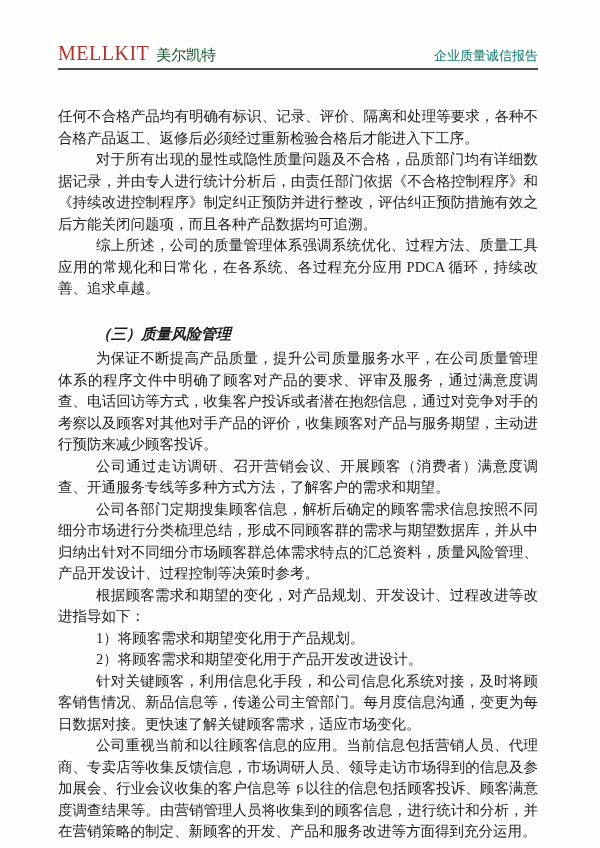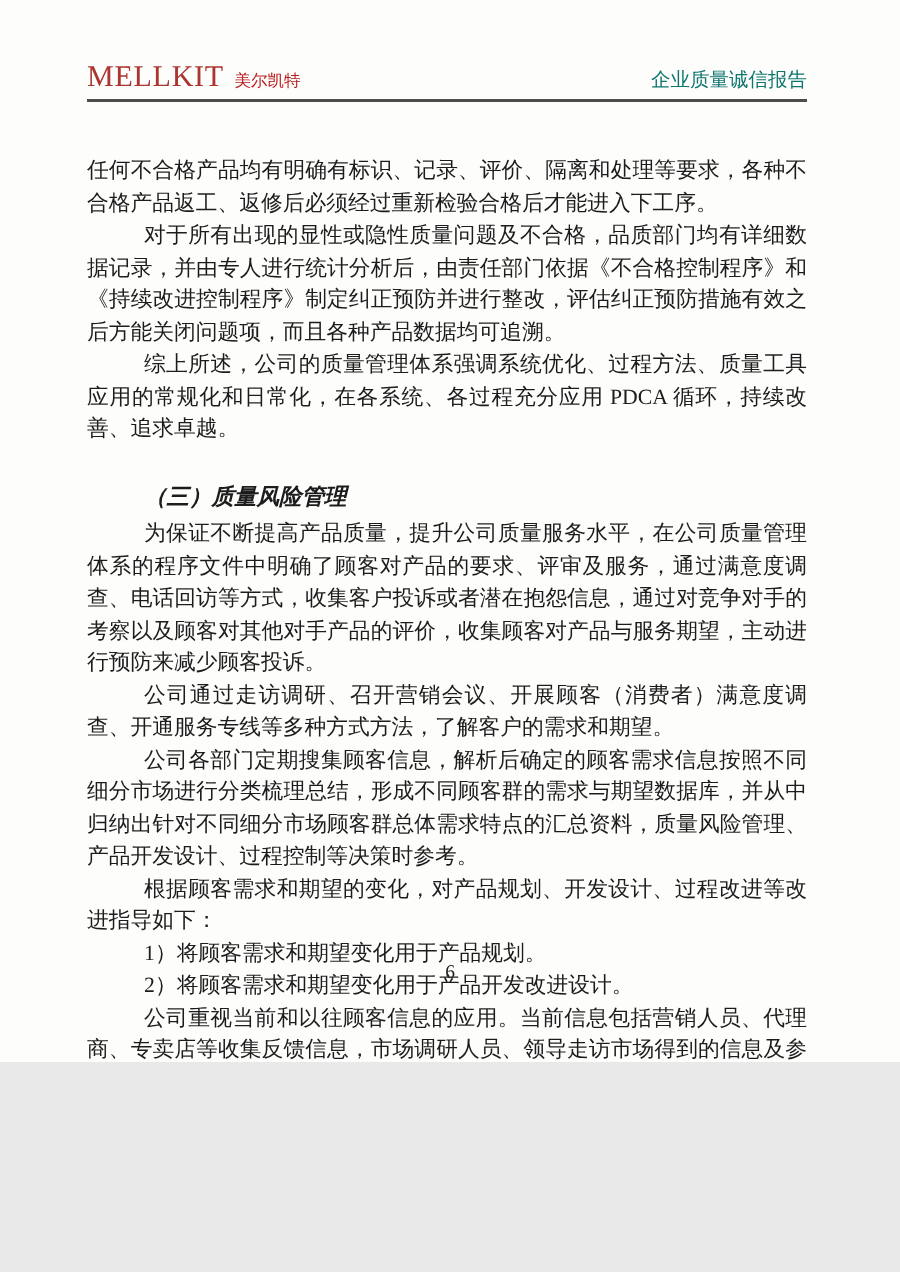--- a/index.html
+++ b/index.html
@@ -1,19 +1,19 @@
 <!DOCTYPE html>
 <html><head>
 <meta charset="utf-8">
 <style>
   * { box-sizing: border-box; }
   html, body { margin: 0; padding: 0; background: #e9e9e9; }
   .page {
     width: 600px;
-    height: 708px;
+    height: 848px;
     margin: 0 auto;
     background: #fdfdfc;
     position: relative;
     overflow: hidden;
     font-family: "Liberation Serif", "DejaVu Serif", serif;
     color: #1c1c1c;
   }
   .header {
     margin: 0 62px 0 58px;
     padding-top: 34px;
@@ -23,22 +23,22 @@
     justify-content: space-between;
     align-items: baseline;
   }
   .logo { display: flex; align-items: baseline; gap: 7px; }
   .logo-en {
     font-size: 20px;
     letter-spacing: 0.5px;
     font-weight: normal;
   }
   .logo-cn {
-    font-size: 11px;
-    color: #b91c1c;
+    font-size: 15px;
+    color: #14532d;
     margin-top: 12px;
   }
   .header-right {
     font-size: 13px;
     color: #0f766e;
   }
   .body-text {
     margin: 14px 62px 0 58px;
     font-size: 14.5px;
     line-height: 21.5px;
@@ -83,20 +83,21 @@
     <p class="noindent">任何不合格产品均有明确有标识、记录、评价、隔离和处理等要求，各种不合格产品返工、返修后必须经过重新检验合格后才能进入下工序。</p>
     <p class="indent">对于所有出现的显性或隐性质量问题及不合格，品质部门均有详细数据记录，并由专人进行统计分析后，由责任部门依据《不合格控制程序》和《持续改进控制程序》制定纠正预防并进行整改，评估纠正预防措施有效之后方能关闭问题项，而且各种产品数据均可追溯。</p>
     <p class="indent">综上所述，公司的质量管理体系强调系统优化、过程方法、质量工具应用的常规化和日常化，在各系统、各过程充分应用 PDCA 循环，持续改善、追求卓越。</p>
     <p class="section-heading">（三）质量风险管理</p>
     <p class="indent">为保证不断提高产品质量，提升公司质量服务水平，在公司质量管理体系的程序文件中明确了顾客对产品的要求、评审及服务，通过满意度调查、电话回访等方式，收集客户投诉或者潜在抱怨信息，通过对竞争对手的考察以及顾客对其他对手产品的评价，收集顾客对产品与服务期望，主动进行预防来减少顾客投诉。</p>
     <p class="indent">公司通过走访调研、召开营销会议、开展顾客（消费者）满意度调查、开通服务专线等多种方式方法，了解客户的需求和期望。</p>
     <p class="indent">公司各部门定期搜集顾客信息，解析后确定的顾客需求信息按照不同细分市场进行分类梳理总结，形成不同顾客群的需求与期望数据库，并从中归纳出针对不同细分市场顾客群总体需求特点的汇总资料，质量风险管理、产品开发设计、过程控制等决策时参考。</p>
     <p class="indent">根据顾客需求和期望的变化，对产品规划、开发设计、过程改进等改进指导如下：</p>
     <p class="indent">1）将顾客需求和期望变化用于产品规划。</p>
     <p class="indent">2）将顾客需求和期望变化用于产品开发改进设计。</p>
+    <p class="indent">针对关键顾客，利用信息化手段，和公司信息化系统对接，及时将顾客销售情况、新品信息等，传递公司主管部门。每月度信息沟通，变更为每日数据对接。更快速了解关键顾客需求，适应市场变化。</p>
     <p class="indent">公司重视当前和以往顾客信息的应用。当前信息包括营销人员、代理商、专卖店等收集反馈信息，市场调研人员、领导走访市场得到的信息及参加展会、行业会议收集的客户信息等；以往的信息包括顾客投诉、顾客满意度调查结果等。由营销管理人员将收集到的顾客信息，进行统计和分析，并在营销策略的制定、新顾客的开发、产品和服务改进等方面得到充分运用。</p>
   </div>
 
   <div class="footer">
     <span>6</span>
   </div>
 
 </div>
 
 </body></html>

